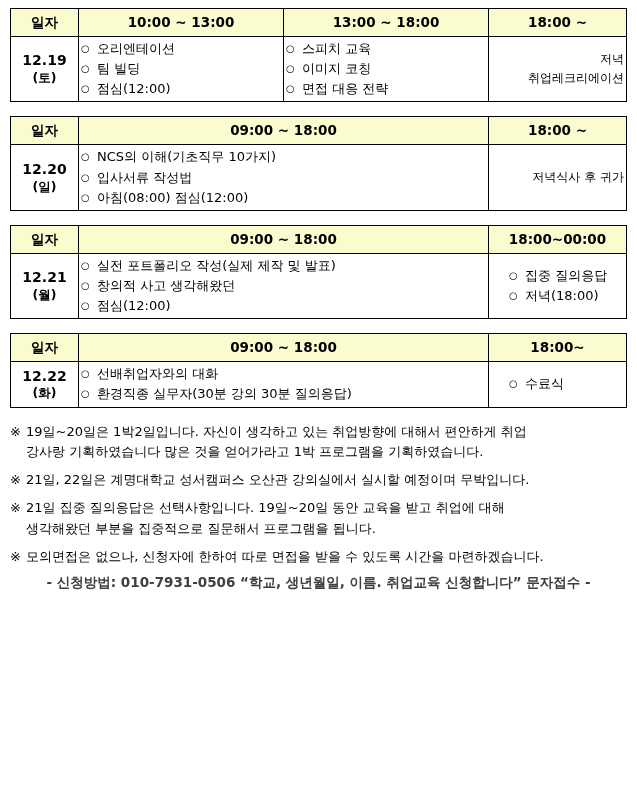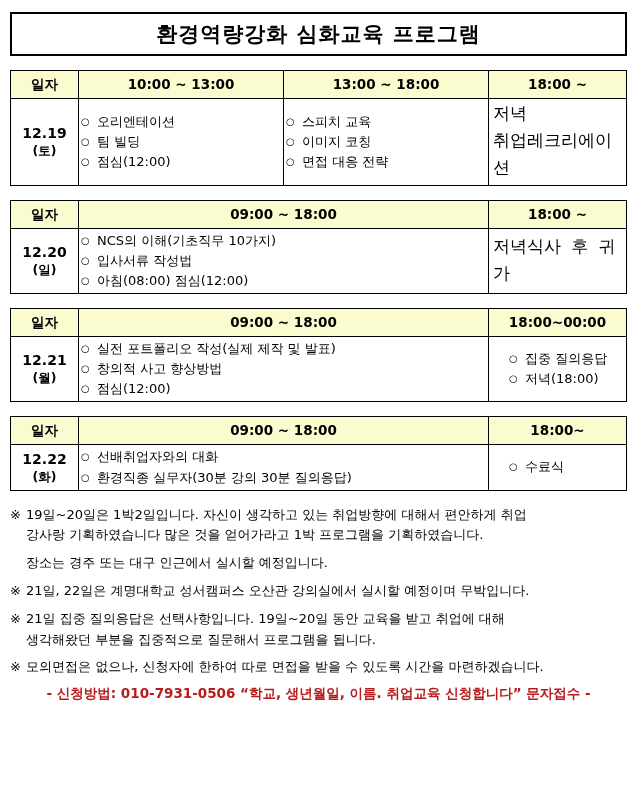--- a/index.html
+++ b/index.html
@@ -89,24 +89,23 @@
   }
   ul.items li::before {
     content: "\25CB";
     position: absolute;
     left: 0;
     top: 0;
     font-size: 10px;
     line-height: 1.9;
   }
   .plain-center {
-    text-align: left;
-    font-size: 17px;
+    text-align: right;
+    font-size: 12px;
     line-height: 1.6;
-    font-family: Liberation Mono, monospace;
   }
 
   
   .notes {
     margin-top: 4px;
     font-size: 13px;
     line-height: 1.6;
   }
   .note {
     display: flex;
@@ -121,34 +120,31 @@
   }
   .note .text .l2 {
     display: block;
   }
   .note-sub {
     margin: 0 0 7px 16px;
     font-size: 13px;
   }
   .footer {
     margin-top: 6px;
-    color: #b91c1c;
+    color: #404040;
     font-weight: bold;
     font-size: 13.5px;
     text-align: center;
   }
 </style>
 </head>
 <body>
 
 <div class="page">
 
-  <div class="title-box">
-    <div class="title-text">환경역량강화 심화교육 프로그램</div>
-  </div>
 
   <table class="sched">
     <colgroup>
       <col style="width:68px">
         <col style="width:205px">
         <col style="width:205px">
         <col>
     </colgroup>
     <tbody>
       <tr>
@@ -228,21 +224,21 @@
         <td class="hdr">18:00~00:00</td>
       </tr>
       <tr>
         <td class="daycell">
           <div>12.21</div>
           <div class="dow">(월)</div>
         </td>
         <td class="bodycell">
           <ul class="items">
             <li>실전 포트폴리오 작성(실제 제작 및 발표)</li>
-            <li>창의적 사고 향상방법</li>
+            <li>창의적 사고 생각해왔던</li>
             <li>점심(12:00)</li>
           </ul>
         </td>
         <td class="bodycell">
           <ul class="items" style="margin-left:18px">
             <li>집중 질의응답</li>
             <li>저녁(18:00)</li>
           </ul>
         </td>
       </tr>
@@ -284,21 +280,20 @@
   <div class="notes">
 
     <div class="note">
       <div class="mark">※</div>
       <div class="text">
         <span>19일~20일은 1박2일입니다. 자신이 생각하고 있는 취업방향에 대해서 편안하게 취업</span>
         <span class="l2">강사랑 기획하였습니다 많은 것을 얻어가라고 1박 프로그램을 기획하였습니다.</span>
       </div>
     </div>
 
-    <div class="note-sub">장소는 경주 또는 대구 인근에서 실시할 예정입니다.</div>
 
     <div class="note">
       <div class="mark">※</div>
       <div class="text">
         <span>21일, 22일은 계명대학교 성서캠퍼스 오산관 강의실에서 실시할 예정이며 무박입니다.</span>
       </div>
     </div>
 
     <div class="note">
       <div class="mark">※</div>

